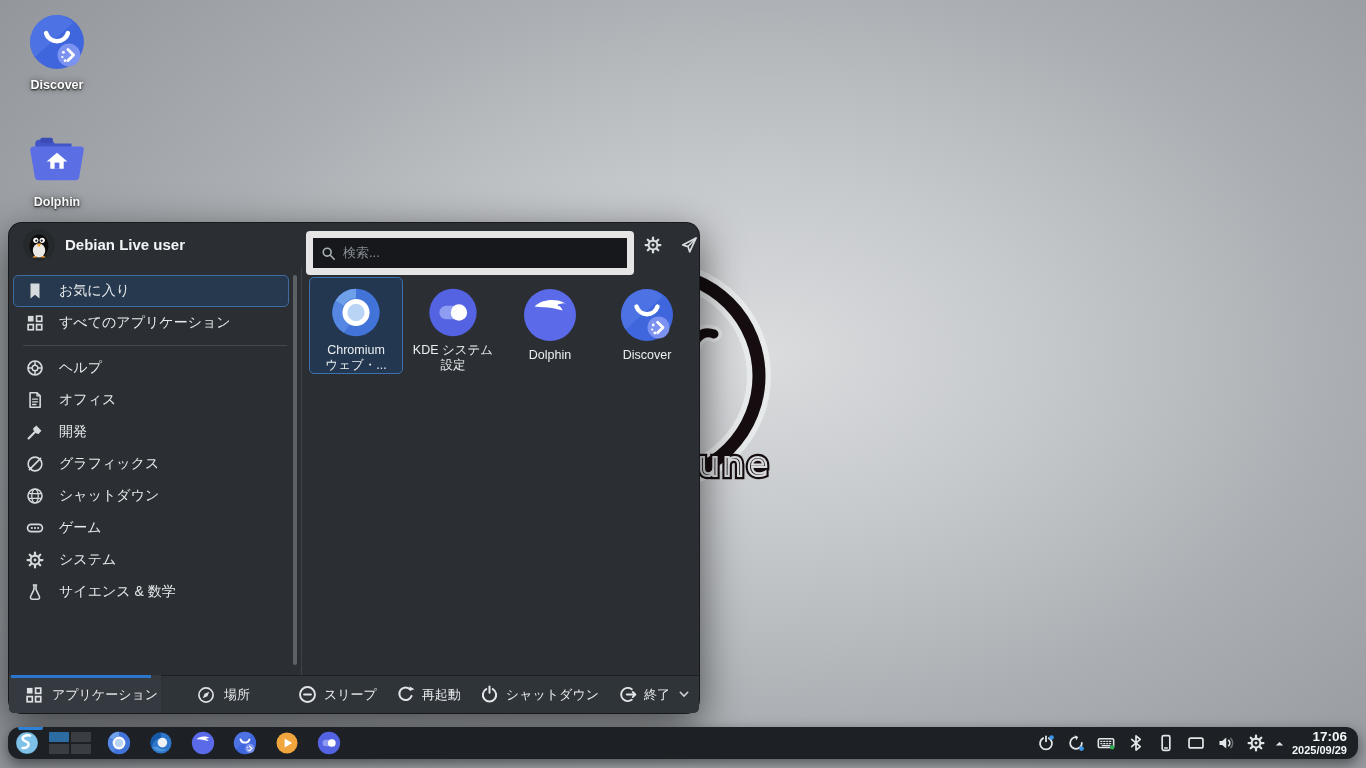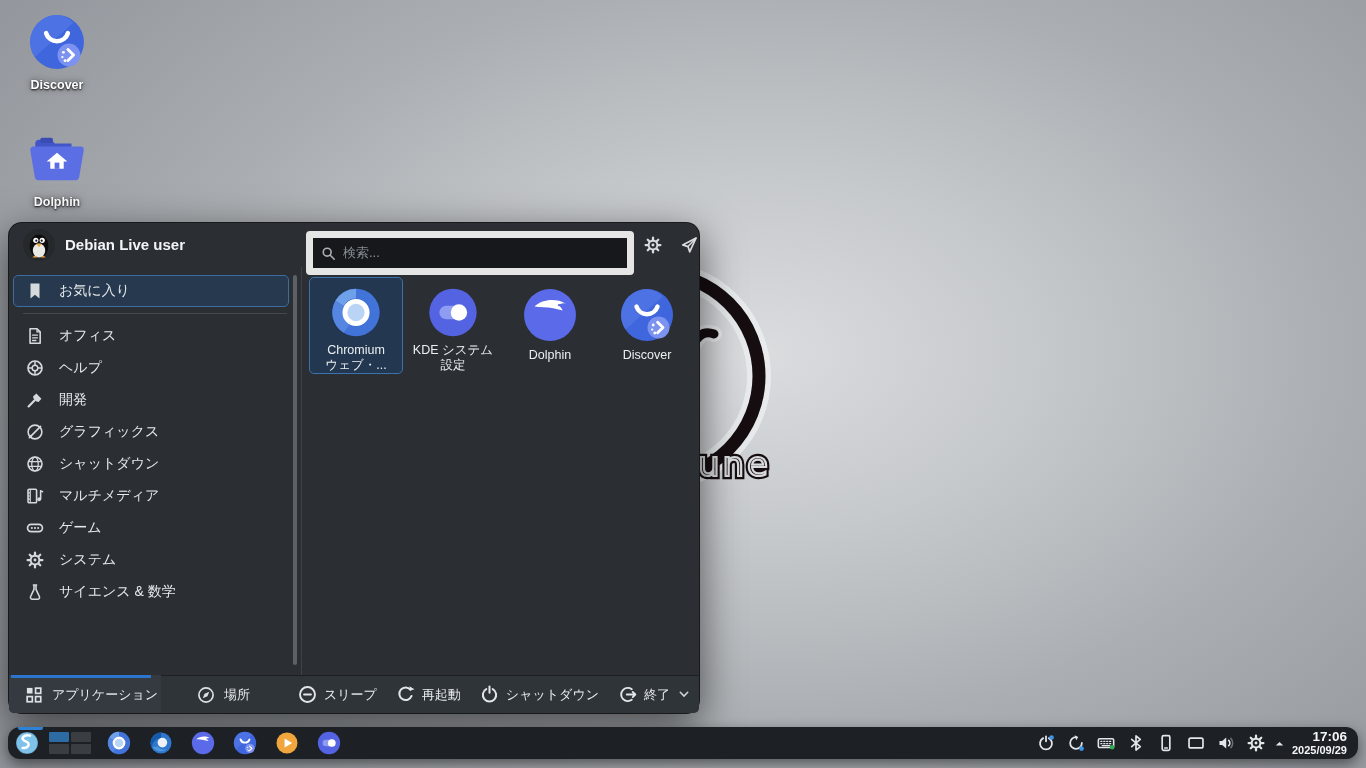--- a/index.html
+++ b/index.html
@@ -212,41 +212,47 @@
   <div class="ko-body">
     <div class="ko-sidebar">
 
       <div class="ko-item sel">
         <svg class="cicon" viewBox="0 0 16 16">
           <path d="M4 1.4h8v13.2l-4-3.3-4 3.3z" fill="currentColor"></path>
         </svg>
         <span>お気に入り</span>
       </div>
 
+      <div class="ko-item">
+        <svg class="cicon" viewBox="0 0 16 16">
+            <use href="#sym-grid"></use>
+          </svg>
+        <span>すべてのアプリケーション</span>
+      </div>
 
       <div class="ko-sep"></div>
+
+      <div class="ko-item">
+        <svg class="cicon" viewBox="0 0 16 16">
+          <circle cx="8" cy="8" r="6.2" fill="none" stroke="currentColor" stroke-width="1.5"></circle>
+          <circle cx="8" cy="8" r="2.5" fill="none" stroke="currentColor" stroke-width="1.3"></circle>
+          <path d="M8 1.8v3.8M8 10.4v3.8M1.8 8h3.8M10.4 8h3.8" stroke="currentColor" stroke-width="1.3"></path>
+        </svg>
+        <span>ヘルプ</span>
+      </div>
 
       <div class="ko-item">
         <svg class="cicon" viewBox="0 0 16 16">
           <path d="M3.6 1.5h6.2l2.8 2.8v10.2H3.6z" fill="none" stroke="currentColor" stroke-width="1.4" stroke-linejoin="round"></path>
           <path d="M9.8 1.5v2.8h2.8" fill="none" stroke="currentColor" stroke-width="1.2"></path>
           <path d="M5.8 7.2h4.4M5.8 9.6h4.4M5.8 12h3" stroke="currentColor" stroke-width="1.2" stroke-linecap="round"></path>
         </svg>
         <span>オフィス</span>
       </div>
 
-      <div class="ko-item">
-        <svg class="cicon" viewBox="0 0 16 16">
-          <circle cx="8" cy="8" r="6.2" fill="none" stroke="currentColor" stroke-width="1.5"></circle>
-          <circle cx="8" cy="8" r="2.5" fill="none" stroke="currentColor" stroke-width="1.3"></circle>
-          <path d="M8 1.8v3.8M8 10.4v3.8M1.8 8h3.8M10.4 8h3.8" stroke="currentColor" stroke-width="1.3"></path>
-        </svg>
-        <span>ヘルプ</span>
-      </div>
-
 
       <div class="ko-item">
         <svg class="cicon" viewBox="0 0 16 16">
           <path d="M2.3 13.7l5.2-5.2" stroke="currentColor" stroke-width="1.9" stroke-linecap="round"></path>
           <path d="M6.2 4.8l3-2.5 4.5 4.5-2.5 3-2.4-.7-1.9-1.9z" fill="currentColor"></path>
         </svg>
         <span>開発</span>
       </div>
 
       <div class="ko-item">
@@ -260,30 +266,20 @@
 
       <div class="ko-item">
         <svg class="cicon" viewBox="0 0 16 16">
           <circle cx="8" cy="8" r="6.2" fill="none" stroke="currentColor" stroke-width="1.4"></circle>
           <ellipse cx="8" cy="8" rx="2.9" ry="6.2" fill="none" stroke="currentColor" stroke-width="1.1"></ellipse>
           <path d="M2.2 5.9h11.6M2.2 10.1h11.6" stroke="currentColor" stroke-width="1.1"></path>
         </svg>
         <span>シャットダウン</span>
       </div>
 
-      <div class="ko-item">
-        <svg class="cicon" viewBox="0 0 16 16">
-          <rect x="1.8" y="2" width="7.6" height="12" rx="1" fill="none" stroke="currentColor" stroke-width="1.4"></rect>
-          <path d="M3.8 2v12M1.8 5.2h2M1.8 8h2M1.8 10.8h2" stroke="currentColor" stroke-width="1"></path>
-          <path d="M13 3.4v7" stroke="currentColor" stroke-width="1.4" stroke-linecap="round"></path>
-          <path d="M13 3.4l1.8.8" stroke="currentColor" stroke-width="1.3" stroke-linecap="round"></path>
-          <circle cx="11.7" cy="10.9" r="1.7" fill="currentColor"></circle>
-        </svg>
-        <span>マルチメディア</span>
-      </div>
 
       <div class="ko-item">
         <svg class="cicon" viewBox="0 0 16 16">
           <rect x="1.4" y="4.8" width="13.2" height="6.4" rx="3.2" fill="none" stroke="currentColor" stroke-width="1.5"></rect>
           <circle cx="5.2" cy="8" r=".95" fill="currentColor"></circle>
           <circle cx="8" cy="8" r=".95" fill="currentColor"></circle>
           <circle cx="10.8" cy="8" r=".95" fill="currentColor"></circle>
         </svg>
         <span>ゲーム</span>
       </div>

